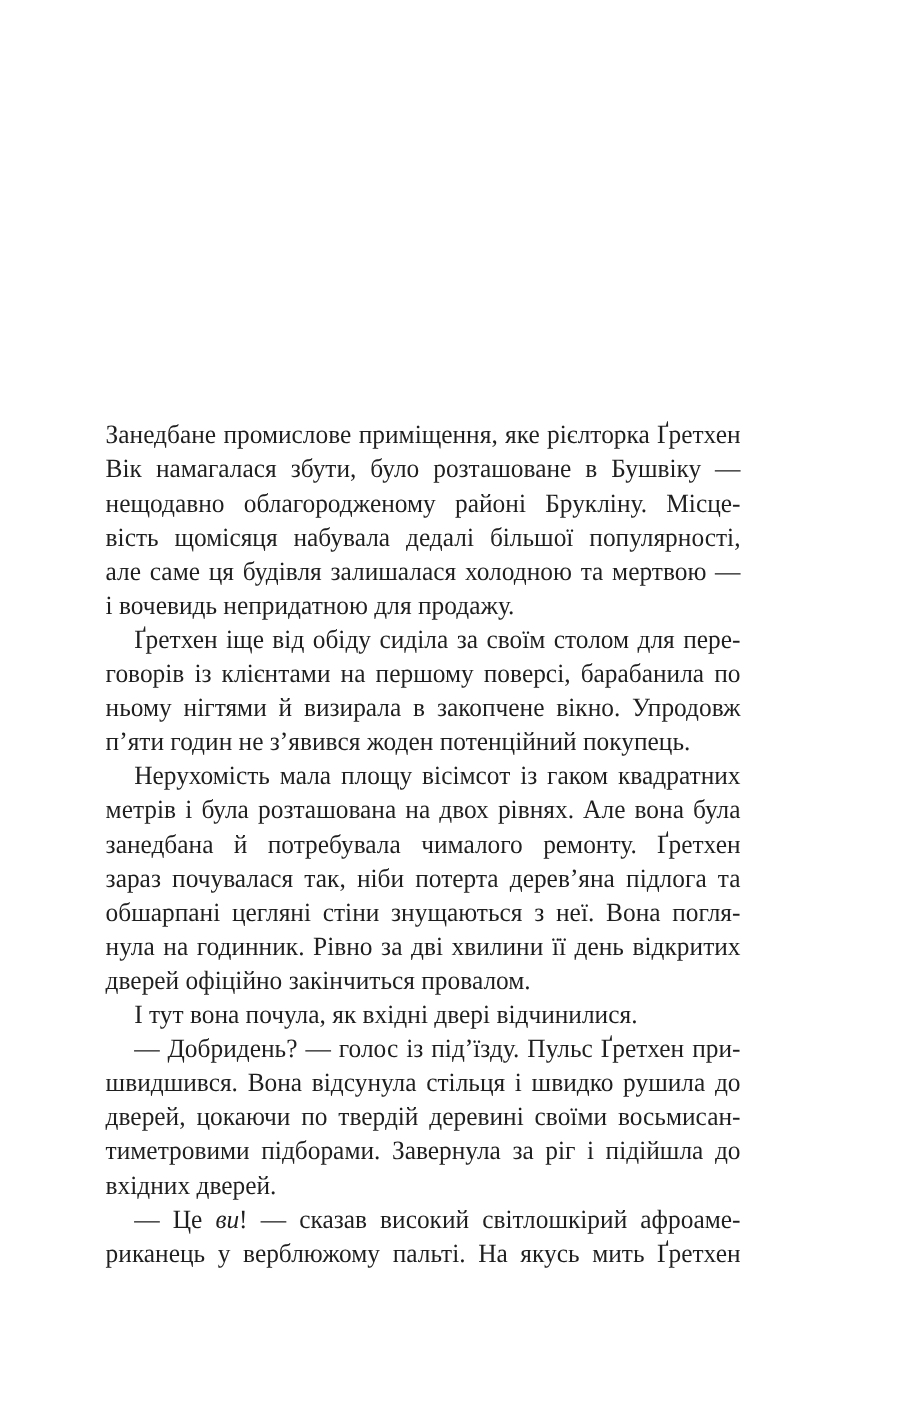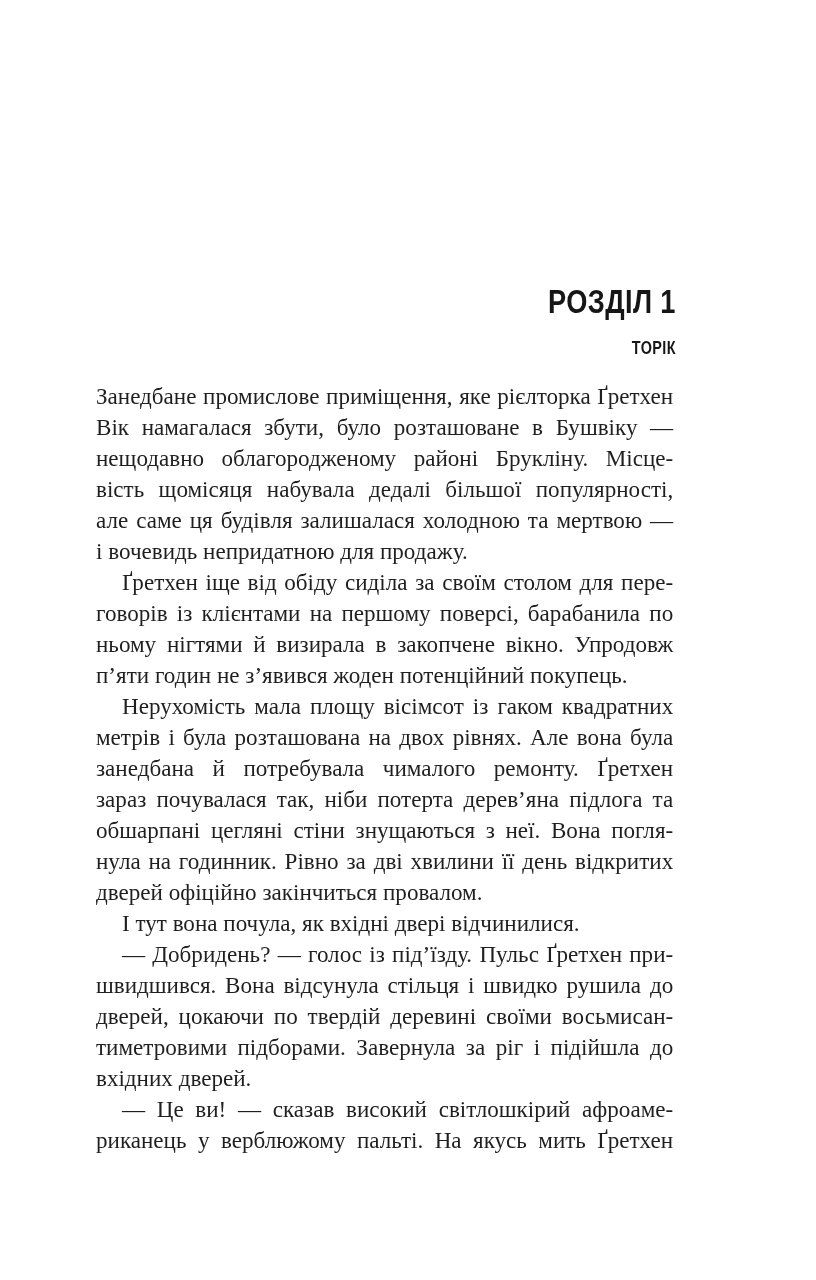--- a/index.html
+++ b/index.html
@@ -70,31 +70,28 @@
   }
   .line.fill {
     text-align: justify;
     text-align-last: justify;
     text-justify: inter-word;
   }
   .line.indent {
     text-indent: 27px;
   }
   .italic {
+    font-style: italic;
   }
 </style>
 </head>
 <body>
 
 <div class="book-page">
 
-  <div class="chapter-header">
-    <h1 class="chapter-title">РОЗДІЛ 1</h1>
-    <div class="chapter-subtitle">ТОРІК</div>
-  </div>
 
   <div class="text-block">
       <div class="line fill"><span>Занедбане промислове приміщення, яке рієлторка Ґретхен</span></div>
       <div class="line fill"><span>Вік намагалася збути, було розташоване в Бушвіку —</span></div>
       <div class="line fill"><span>нещодавно облагородженому районі Брукліну. Місце-</span></div>
       <div class="line fill"><span>вість щомісяця набувала дедалі більшої популярності,</span></div>
       <div class="line fill"><span>але саме ця будівля залишалася холодною та мертвою —</span></div>
       <div class="line"><span>і вочевидь непридатною для продажу.</span></div>
       <div class="line indent fill"><span>Ґретхен іще від обіду сиділа за своїм столом для пере-</span></div>
       <div class="line fill"><span>говорів із клієнтами на першому поверсі, барабанила по</span></div>

